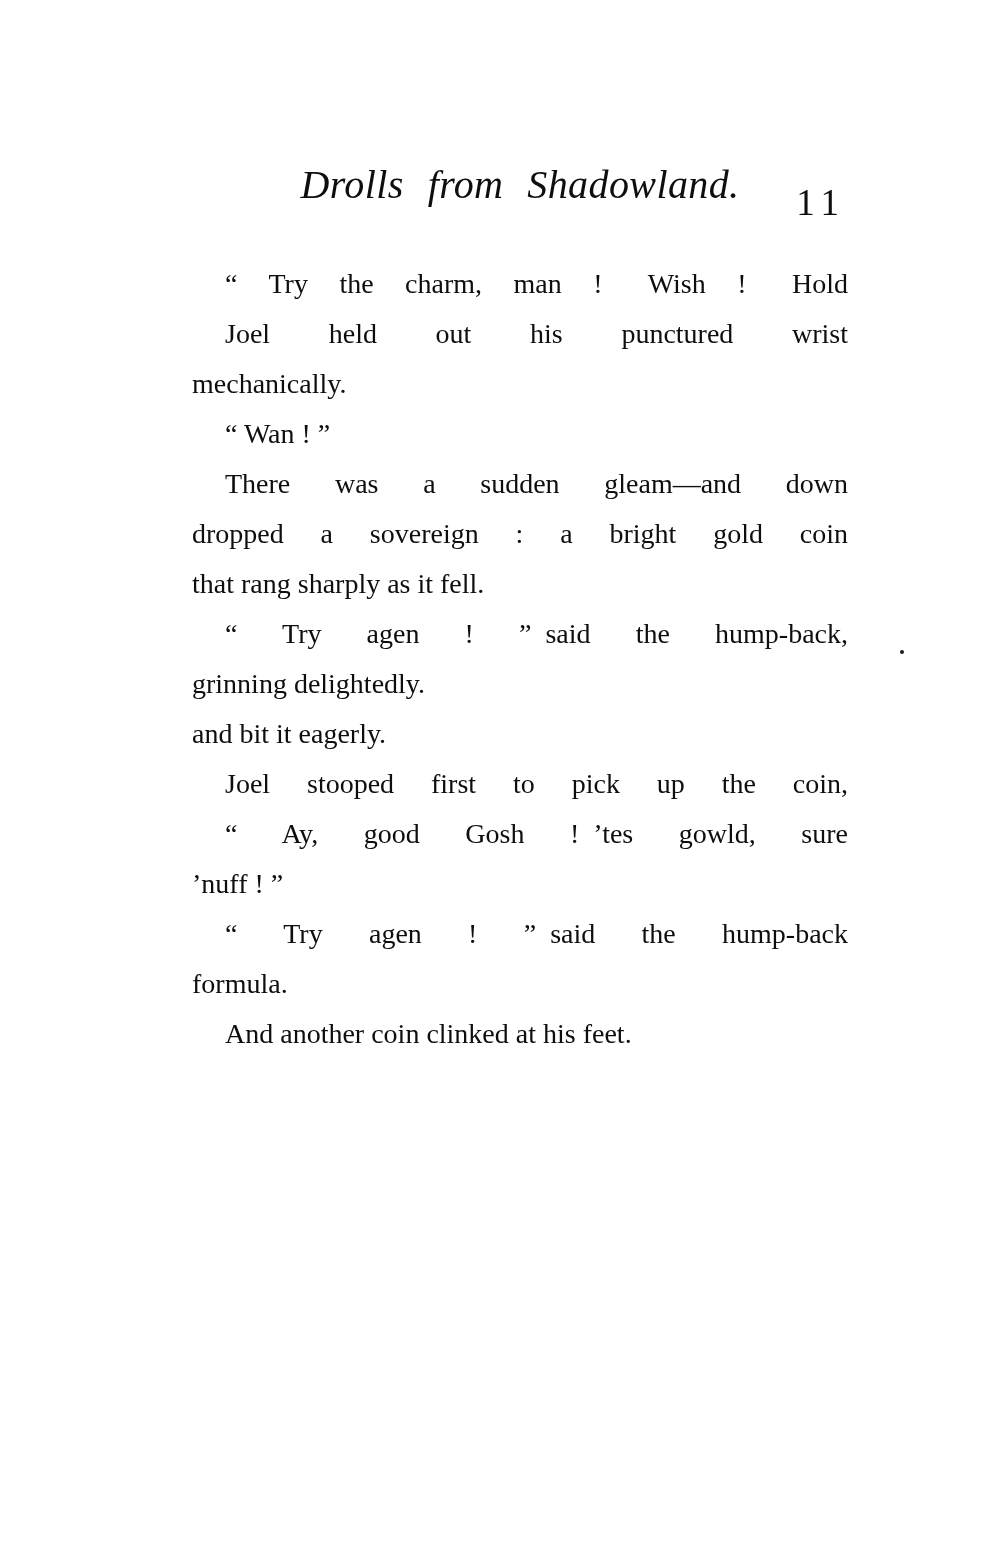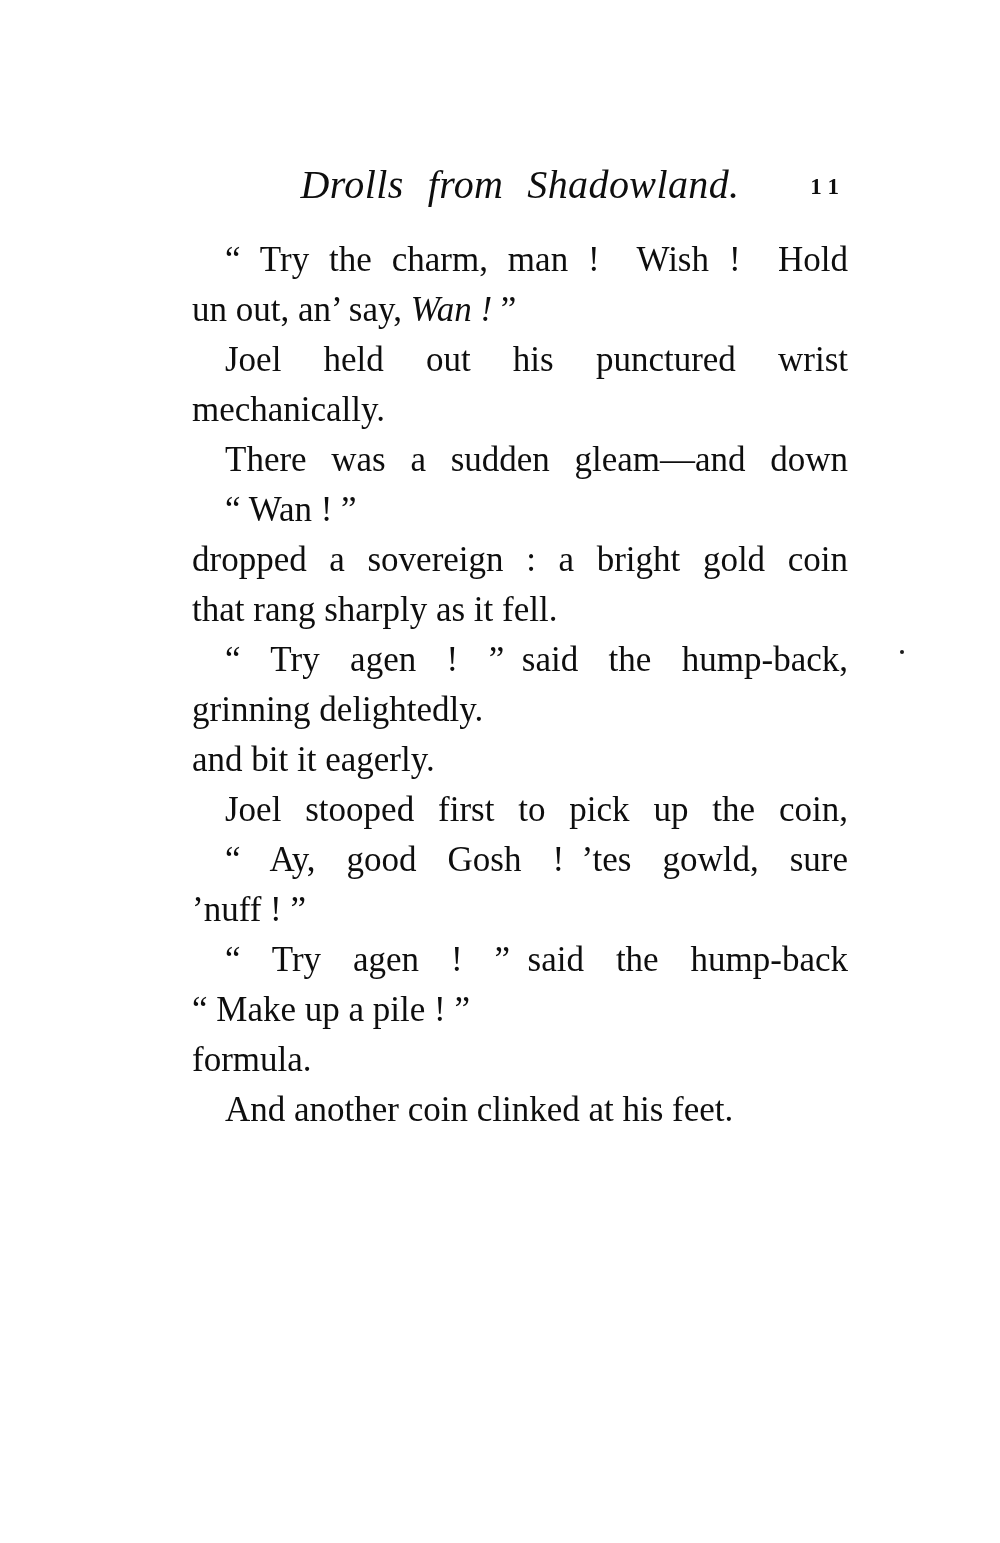--- a/index.html
+++ b/index.html
@@ -29,32 +29,32 @@
     text-align: center;
     font-style: italic;
     font-size: 40px;
     line-height: 54px;
     word-spacing: 0.34em;
     letter-spacing: 0.01em;
   }
   .folio {
     position: absolute;
     right: 2px;
-    top: 8px;
-    font-size: 23px;
+    top: 24px;
+    font-size: 37px;
     line-height: 42px;
     letter-spacing: 7px;
-    font-weight: bold;
+    font-weight: normal;
   }
   .textblock {
     position: absolute;
     left: 152px;
-    top: 235px;
+    top: 259px;
     width: 656px;
-    font-size: 35px;
+    font-size: 28px;
     line-height: 50px;
   }
   .line { text-align: left; }
   .just {
     text-align: justify;
     text-align-last: justify;
   }
   .indent { text-indent: 33px; }
   .it { font-style: italic; }
   .speck {
@@ -72,34 +72,32 @@
 
 <div class="page">
 
   <div class="running-head">
     <span class="head-title">Drolls from Shadowland.</span>
     <span class="folio">11</span>
   </div>
 
   <div class="textblock">
     <div class="line just indent"><span>“ Try the charm, man !  Wish !  Hold</span></div>
-    <div class="line"><span>un out, an’ say, </span><span class="it">Wan ! </span><span>”</span></div>
     <div class="line just indent"><span>Joel held out his punctured wrist</span></div>
     <div class="line"><span>mechanically.</span></div>
+    <div class="line indent"><span>“ Wan ! ”</span></div>
     <div class="line just indent"><span>There was a sudden gleam—and down</span></div>
-    <div class="line indent"><span>“ Wan ! ”</span></div>
     <div class="line just"><span>dropped a sovereign : a bright gold coin</span></div>
     <div class="line"><span>that rang sharply as it fell.</span></div>
     <div class="line just indent"><span>“ Try agen ! ” said the hump-back,</span></div>
     <div class="line"><span>grinning delightedly.</span></div>
     <div class="line"><span>and bit it eagerly.</span></div>
     <div class="line just indent"><span>Joel stooped first to pick up the coin,</span></div>
     <div class="line just indent"><span>“ Ay, good Gosh ! ’tes gowld, sure</span></div>
     <div class="line"><span>’nuff ! ”</span></div>
     <div class="line just indent"><span>“ Try agen ! ” said the hump-back</span></div>
-    <div class="line"><span>“ Make up a pile ! ”</span></div>
     <div class="line"><span>formula.</span></div>
     <div class="line indent"><span>And another coin clinked at his feet.</span></div>
   </div>
 
   <div class="speck"></div>
 
 </div>
 
 </body></html>

